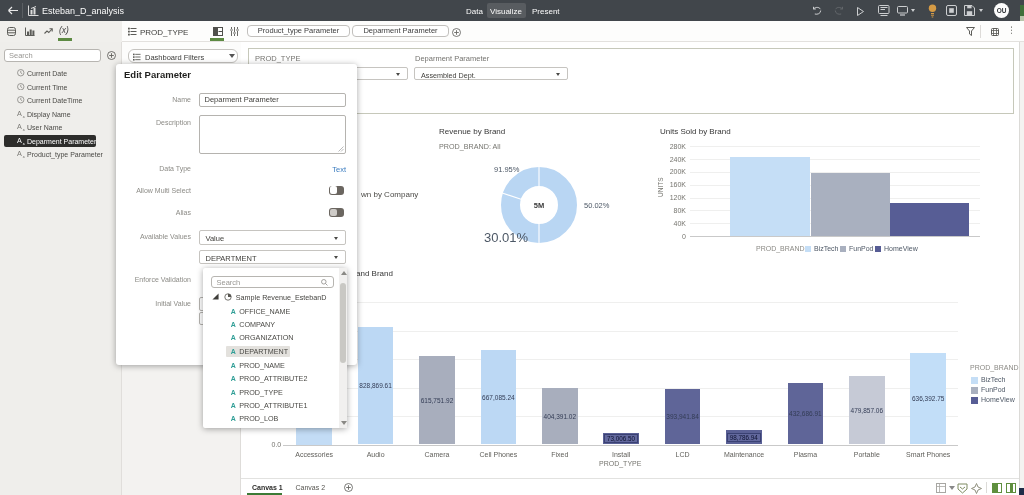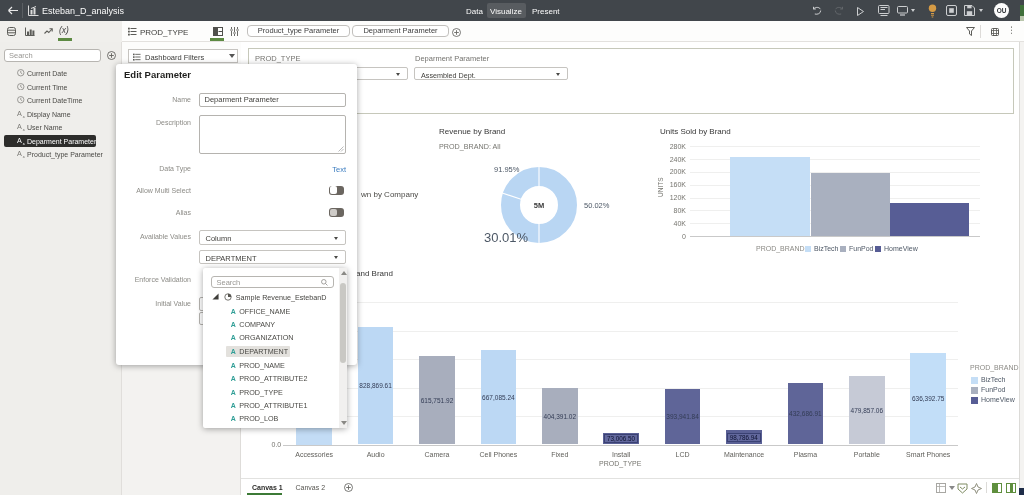--- a/index.html
+++ b/index.html
@@ -176,21 +176,21 @@
   <div class="litem" style="top:108px"><svg width="8" height="8" viewBox="0 0 10 10" style="margin-right:2px;vertical-align:-1px">
         <text x="0" y="8" font-size="9" fill="#7b7a76" font-family="Liberation Sans">A</text>
         <path d="M7 9.5 L10 9.5 L8.5 7.5 Z" fill="#7b7a76"></path>
       </svg>Product_type Parameter</div>
 </div>
 <style>
   .litem { position:absolute; left:17px; font-size:7px; color:#4b4a46; white-space:nowrap; }
 </style>
 <div id="midpanel">
   <div class="abs" style="left:0;top:0;width:122px;height:25px;background:#fcfcfb"></div>
-  <div class="abs" style="left:6px;top:7px;width:110px;height:14px;background:#fff;border:1px solid #c6c4c0;border-radius:0">
+  <div class="abs" style="left:6px;top:7px;width:110px;height:14px;background:#fff;border:1px solid #c6c4c0;border-radius:6px">
     <svg class="abs" style="left:4px;top:3px" width="8" height="8" viewBox="0 0 9 9">
       <path d="M2.5 1.5 H8.5 M2.5 4.5 H8.5 M2.5 7.5 H8.5" stroke="#5c5c58" stroke-width="1"></path>
       <rect x="0" y="0.7" width="1.8" height="1.8" fill="#5c5c58"></rect>
       <rect x="0" y="3.7" width="1.8" height="1.8" fill="#5c5c58"></rect>
       <rect x="0" y="6.7" width="1.8" height="1.8" fill="#5c5c58"></rect>
     </svg>
     <span class="abs" style="left:16px;top:3px;font-size:7.5px;color:#3d3d3b">Dashboard Filters</span>
     <span class="abs" style="left:100px;top:4px;width:0;height:0;border-left:3px solid transparent;border-right:3px solid transparent;border-top:4px solid #555"></span>
   </div>
 </div>
@@ -364,21 +364,21 @@
       </svg>
   </div>
   <div class="abs" style="left:130px;top:101.4px;width:100px;text-align:right;font-size:7.5px;color:#3c7dc0">Text</div>
   <div class="toggle" style="top:121.5px">
       <div class="knob" style="background:#fff"></div>
     </div>
   <div class="toggle" style="top:144px">
       <div class="knob" style="background:#cfccc8"></div>
     </div>
   <div class="dd" style="left:82.5px;top:166px;width:147.5px;height:14.5px">
-      <span style="position:absolute;left:6px;top:3px;color:#3f3e3a">Column</span>
+      <span style="position:absolute;left:6px;top:3px;color:#3f3e3a">Value</span>
       <span class="arr" style="top:5.5px"></span>
     </div>
   <div class="dd" style="left:82.5px;top:185.8px;width:147.5px;height:14px">
       <span style="position:absolute;left:6px;top:3px;color:#3f3e3a">DEPARTMENT</span>
       <span class="arr" style="top:5.5px"></span>
     </div>
   <div class="abs" style="left:82.5px;top:233px;width:147.5px;height:14px;background:#fff;border:1px solid #b5b3af;border-radius:2px"></div>
   <div class="abs" style="left:82.5px;top:247.5px;width:147.5px;height:13px;background:#fff;border:1px solid #b5b3af;border-radius:2px"></div>
 </div>
 <div id="treepanel">

